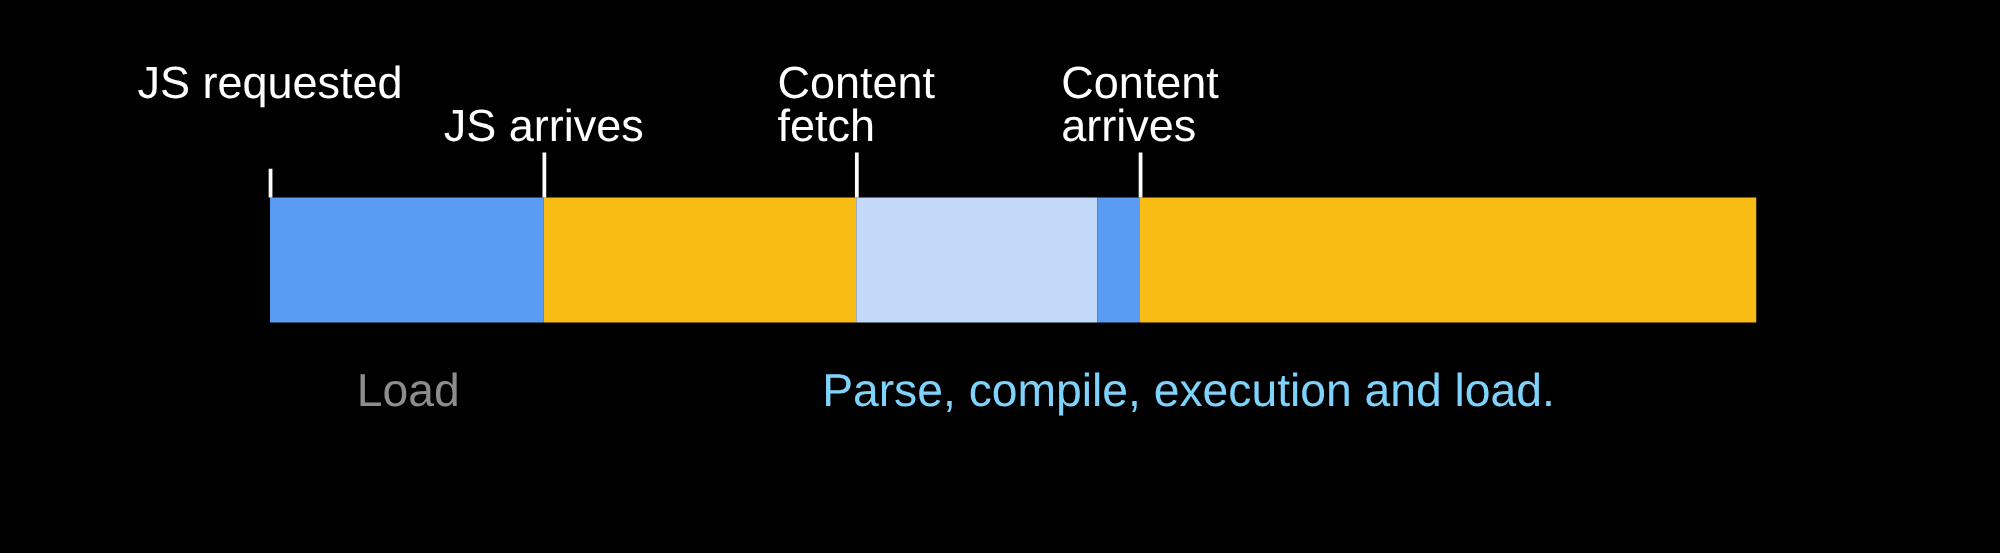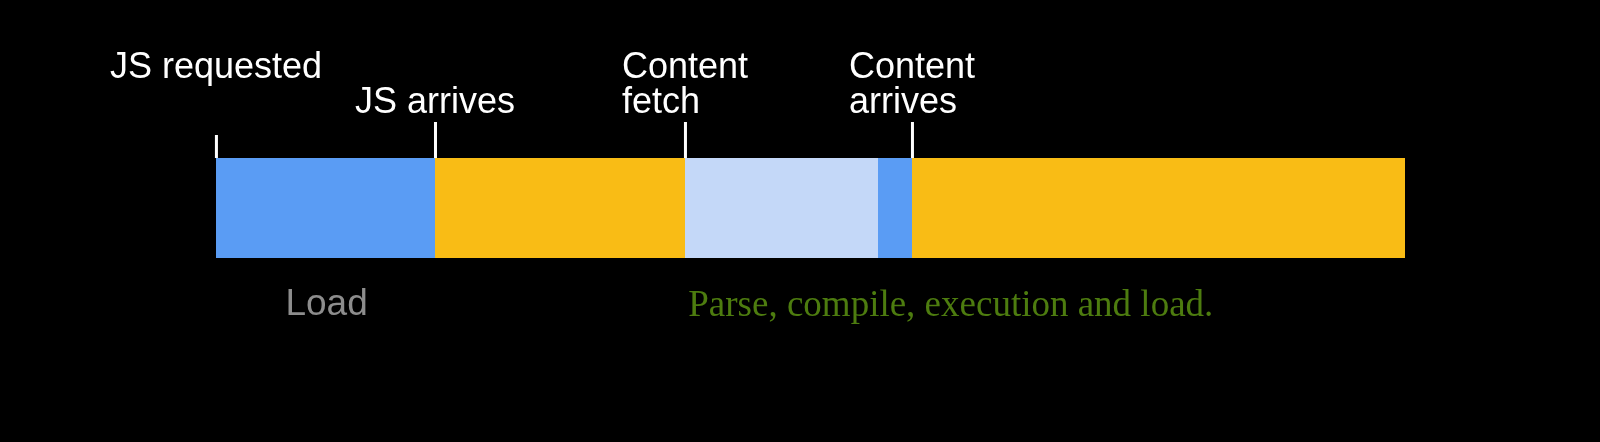--- a/index.html
+++ b/index.html
@@ -50,21 +50,21 @@
   }
   .tick {
     width: 3px;
     height: 36px;
     background: #fff;
   }
   
   .phases {
     position: absolute;
     left: 216px;
-    top: 250px;
+    top: 260px;
     width: 1189px;
     height: 100px;
   }
   .phase {
     position: absolute;
     top: 32px;
     transform: translateX(-50%);
     font-size: 37px;
     color: #8d8d8d;
     white-space: nowrap;
@@ -99,16 +99,16 @@
     </div>
     <div class="milestone" style="left: 58.54%;">
       <div class="ms-label" style="color: rgb(255, 255, 255);">Content
 arrives</div>
       <div class="tick" style="background: rgb(255, 255, 255);"></div>
     </div>
   </div>
 
   <div class="phases">
     <div class="phase" style="left: 9.3%; color: rgb(141, 141, 141);">Load</div>
-    <div class="phase" style="left: 61.8%; color: #4d7c0f; font-family: Liberation Serif, serif;">Parse, compile, execution and load.</div>
+    <div class="phase" style="left: 61.8%; color: #7dd3fc;">Parse, compile, execution and load.</div>
   </div>
 
 </div>
 
 </body></html>

